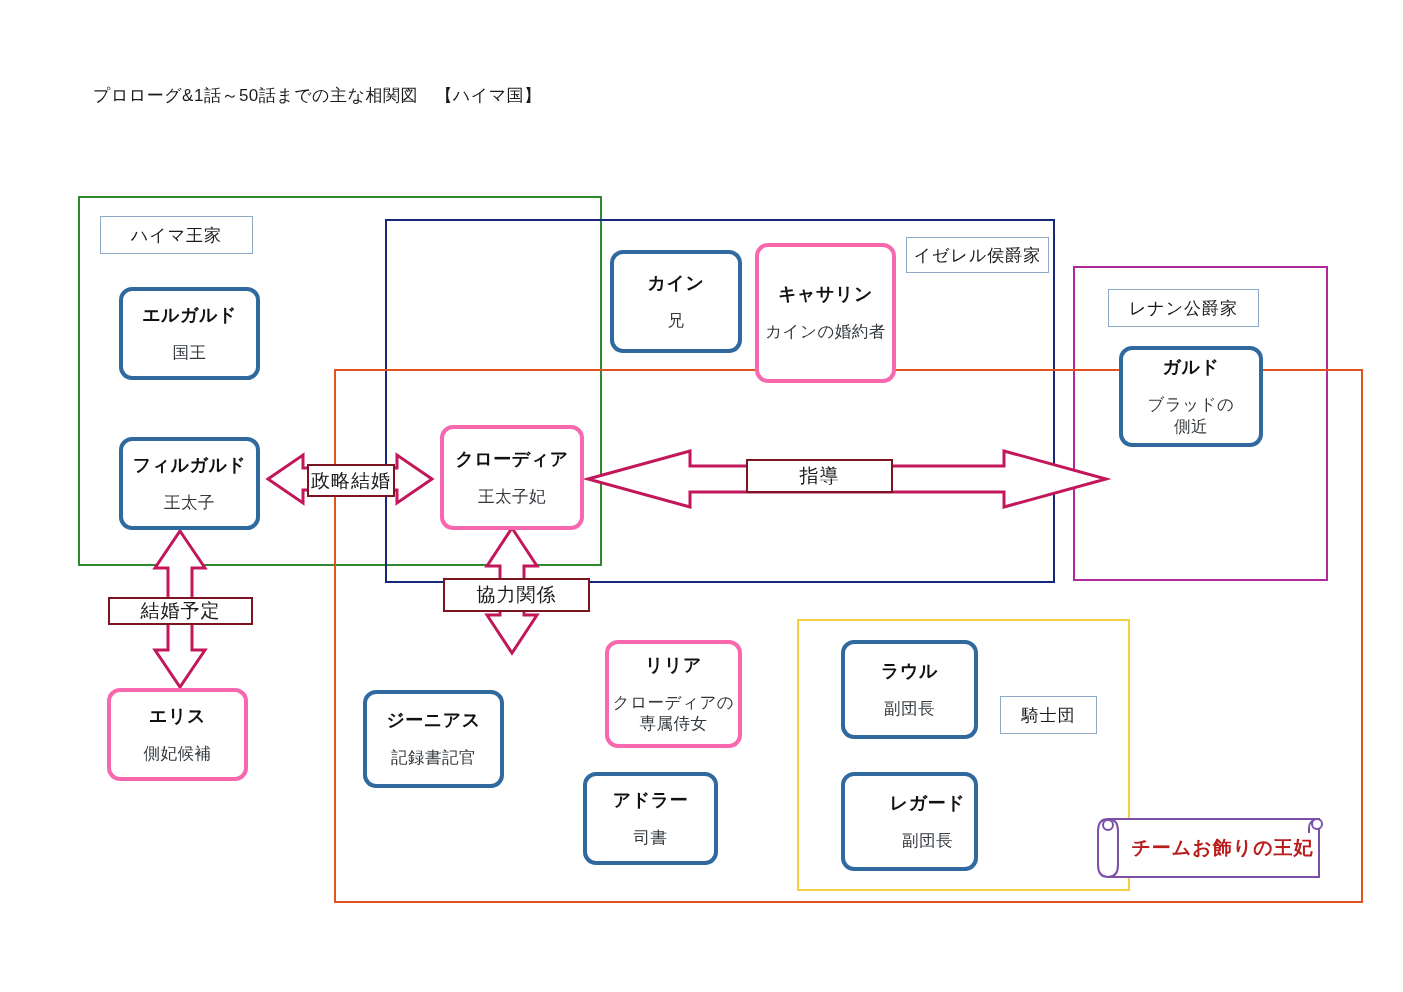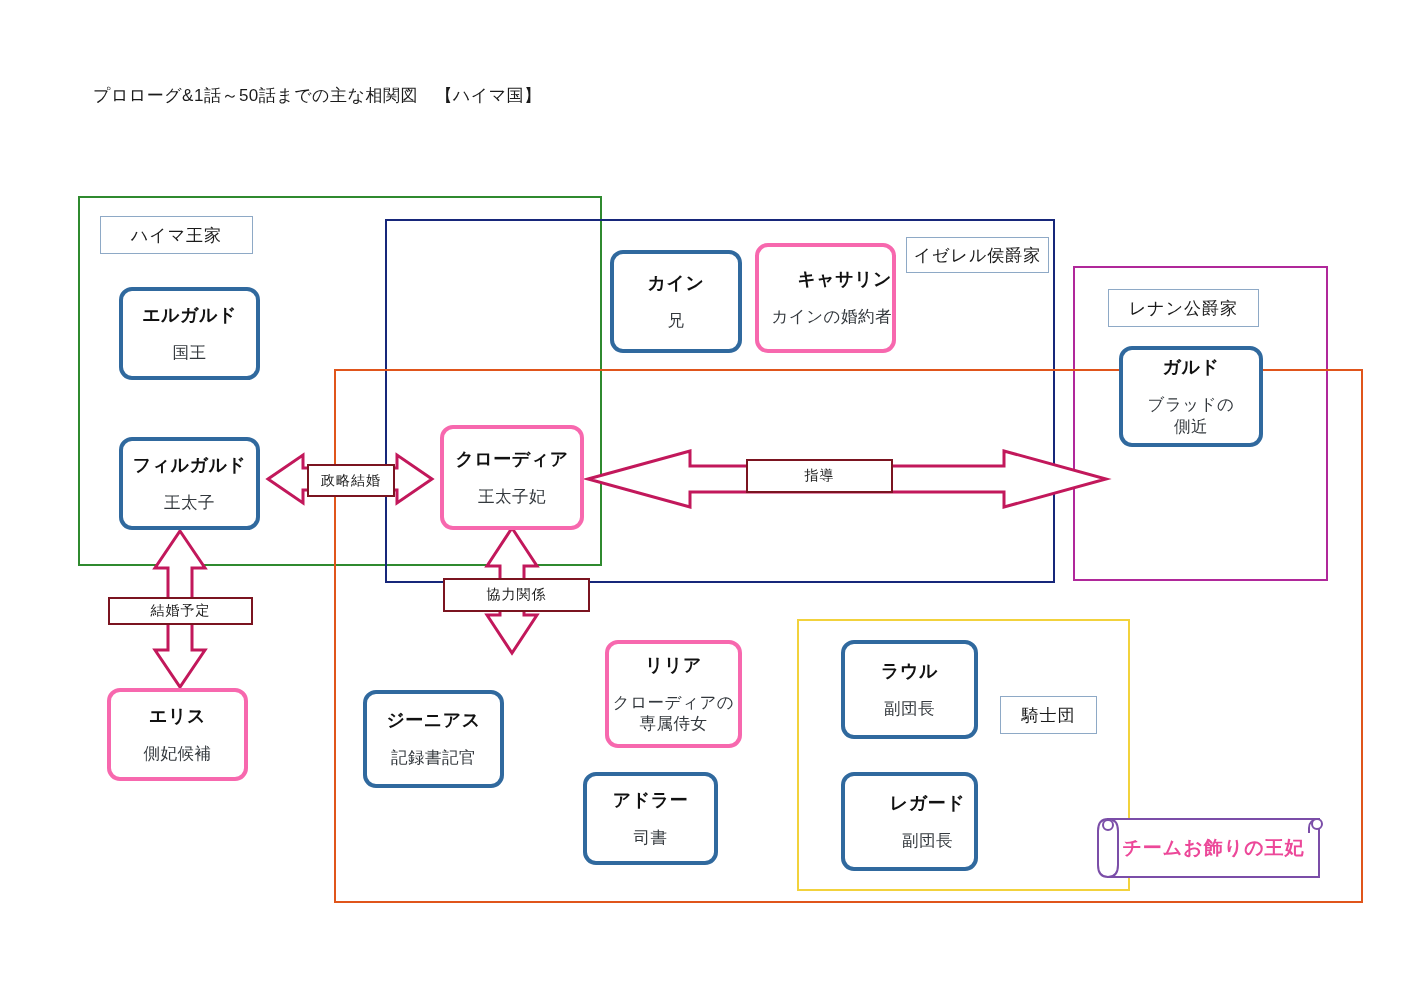--- a/index.html
+++ b/index.html
@@ -86,21 +86,21 @@
   }
   .node .rl span { display: block; }
 
   
   .relabel {
     position: absolute;
     box-sizing: border-box;
     border: 2px solid #7b1420;
     background: #ffffff;
     color: #1a1a1a;
-    font-size: 14px;
+    font-size: 19px;
     display: flex;
     align-items: center;
     justify-content: center;
     letter-spacing: 1px;
     z-index: 8;
   }
 
   
   .arrowlayer {
     position: absolute;
@@ -111,29 +111,29 @@
     pointer-events: none;
   }
 
   
   .scroll-banner {
     position: absolute;
     z-index: 9;
   }
   .scroll-banner .txt {
     position: absolute;
-    left: 0; top: 0;
+    left: 9px; top: 0;
     width: 100%;
     height: 100%;
     display: flex;
     align-items: center;
     justify-content: center;
     font-weight: bold;
     font-size: 19px;
-    color: #ec4899;
+    color: #b91c1c;
     letter-spacing: 1px;
   }
 </style>
 </head>
 <body>
 
 <div id="canvas">
 
   <div class="title">プロローグ&amp;1話～50話までの主な相関図　【ハイマ国】</div>
 
@@ -187,21 +187,21 @@
     </div>
   </div>
 
   <div class="node blue" style="left:610px; top:250px; width:132px; height:103px;">
     <div class="nm">カイン</div>
     <div class="rl">
       <span>兄</span>
     </div>
   </div>
 
-  <div class="node pink" style="left:755px; top:243px; width:141px; height:110px;align-items:flex-end;">
+  <div class="node pink" style="left:755px; top:243px; width:141px; height:140px;">
     <div class="nm">キャサリン</div>
     <div class="rl">
       <span>カインの婚約者</span>
     </div>
   </div>
 
   <div class="node blue" style="left:1119px; top:346px; width:144px; height:101px;">
     <div class="nm">ガルド</div>
     <div class="rl">
       <span>ブラッドの</span>

